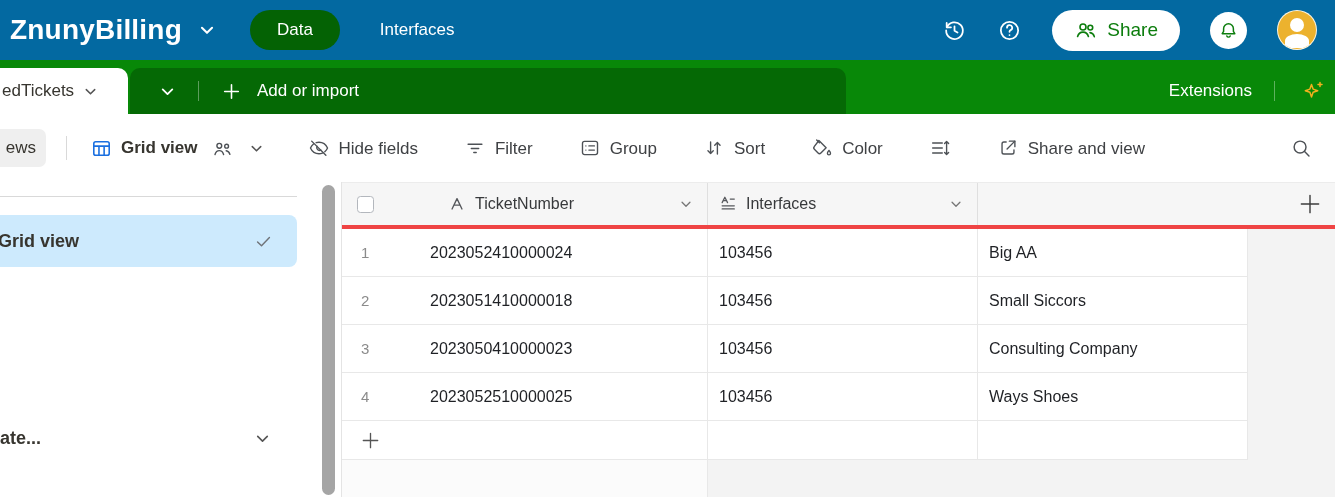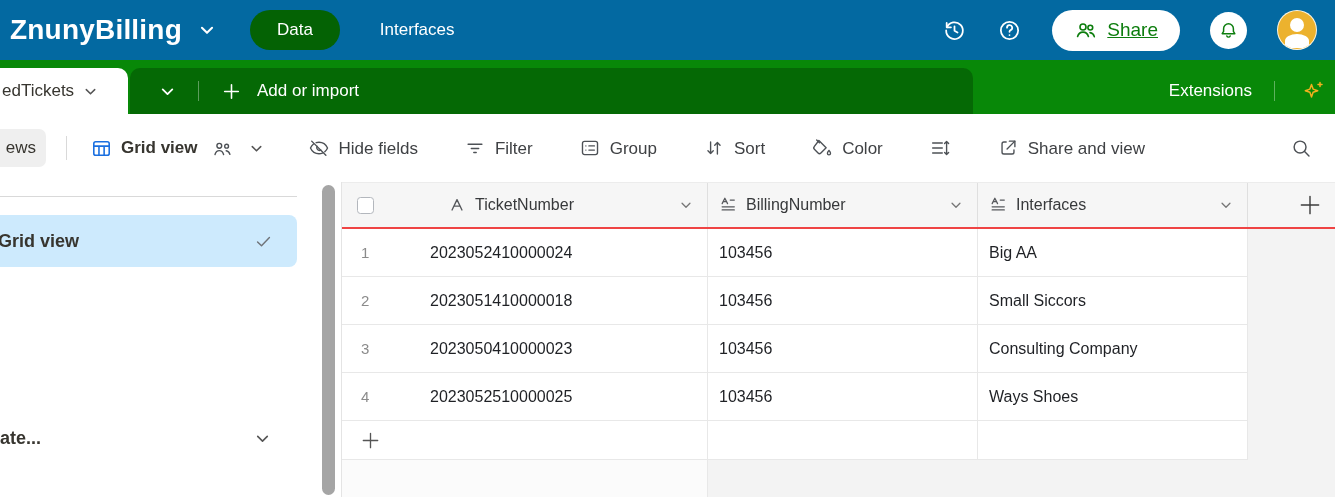--- a/index.html
+++ b/index.html
@@ -11,37 +11,37 @@
   .topbar { height:60px; background:#0369a1; display:flex; align-items:center;
     padding:0 18px 0 10px; color:#fff; }
   .app-title { font-size:28px; font-weight:700; letter-spacing:.2px; }
   .title-chev { margin-left:16px; color:#fff; }
   .nav { display:flex; align-items:center; margin-left:34px; gap:36px; }
   .nav-tab { font-size:17px; padding:10px 4px; cursor:default; white-space:nowrap; }
   .nav-tab.active { background:#046204; border-radius:22px; padding:10px 27px; }
   .top-right { margin-left:auto; display:flex; align-items:center; gap:30px; }
   .icon-btn { color:#fff; }
   .share-pill { background:#fff; color:#0c7d0d; height:41px; border-radius:21px;
-    display:flex; align-items:center; gap:9px; padding:0 22px; font-size:19px;text-decoration:underline; }
+    display:flex; align-items:center; gap:9px; padding:0 22px; font-size:19px; }
   .bell-circle { width:37px; height:37px; background:#fff; border-radius:50%;
     display:flex; align-items:center; justify-content:center; color:#0c7d0d; }
   .avatar { width:40px; height:40px; border-radius:50%; background:#ecb22e;
     border:1.5px solid rgba(255,255,255,.85); position:relative; overflow:hidden; }
   .avatar .head { position:absolute; left:50%; top:7px; transform:translateX(-50%);
     width:14px; height:14px; background:#fff; border-radius:50%; }
   .avatar .body { position:absolute; left:50%; top:23px; transform:translateX(-50%);
     width:24px; height:14px; background:#fff; border-radius:50% 50% 0 0; }
 
   
   .tabrow { height:54px; background:#088808; position:relative; }
   .table-tab { position:absolute; left:-42px; top:8px; bottom:0; width:170px; background:#fff;
     border-radius:10px 10px 0 0; display:flex; align-items:center; padding-left:44px;
     color:#37352f; font-size:17px; gap:9px; }
   .table-tab .chev { color:#555; }
-  .strip { position:absolute; left:130px; top:8px; bottom:0; width:843px; background:#056905;
+  .strip { position:absolute; left:130px; top:8px; bottom:0; width:716px; background:#056905;
     border-radius:10px 10px 0 0; display:flex; align-items:center; padding-left:29px; color:#fff; }
   .strip .vdiv { width:1px; height:20px; background:rgba(255,255,255,.35); margin:0 22px; }
   .strip .addlabel { font-size:17px; margin-left:15px; }
   .tabrow-right { position:absolute; right:10px; top:8px; bottom:0; display:flex;
     align-items:center; color:#fff; font-size:17px; }
   .tabrow-right .vdiv { width:1px; height:20px; background:rgba(255,255,255,.35); margin:0 22px; }
   .sparkle { margin-left:4px; color:#f2b01e; }
 
   
   .toolbar { height:68px; background:#fff; display:flex; align-items:center; }
@@ -73,21 +73,21 @@
   .create-row { position:absolute; top:246px; left:0; width:297px; display:flex;
     align-items:center; justify-content:space-between; padding-right:26px;
     font-size:18px; font-weight:700; color:#37352f; }
   .create-row .chev { color:#555; }
   .sb-scrollbar { position:absolute; right:6px; top:3px; bottom:2px; width:13px;
     background:#a5a5a5; border-radius:7px; }
 
   
   .gridarea { flex:1; background:#f3f3f3; border-left:1px solid #e4e4e4; }
   .ghead { display:flex; height:47px; background:#f6f6f6; border-top:1px solid #ececec;
-    border-bottom:2px solid #ef4444; color:#37393b; font-size:16px; }
+    border-bottom:4px solid #ef4444; color:#37393b; font-size:16px; }
   .hcell { display:flex; align-items:center; border-right:1px solid #dfdfdf; }
   .h1 { width:366px; padding-left:15px; }
   .h2, .h3 { width:270px; padding-left:11px; }
   .hadd { flex:1; border-right:none; justify-content:flex-end; padding-right:12px; color:#3c3c3c; }
   .checkbox { width:17px; height:17px; border:1.5px solid #b3b7bd; border-radius:3.5px;
     background:#fff; }
   .h1 .ficon { margin-left:74px; }
   .ficon { color:#56585c; }
   .hlabel { margin-left:9px; }
   .hchev { margin-left:auto; margin-right:14px; color:#777; }
@@ -324,34 +324,20 @@
               <path d="M4.5 15.5L10 4l5.5 11.5M6.6 11.2h6.8"></path>
             </svg>
         </span>
         <span class="hlabel">TicketNumber</span>
         <span class="hchev">
           <svg width="14" height="14" viewBox="0 0 16 16" fill="none" stroke="currentColor" stroke-width="1.5" stroke-linecap="round" stroke-linejoin="round">
               <path d="M3.5 6l4.5 4.5L12.5 6"></path>
             </svg>
         </span>
       </div>
-      <div class="hcell h2">
-        <span class="ficon">
-          <svg width="18" height="18" viewBox="0 0 20 20" fill="none" stroke="currentColor" stroke-width="1.4" stroke-linecap="round" stroke-linejoin="round">
-              <path d="M3.5 8.5L6.5 2.5L9.5 8.5M4.7 6.3h3.6"></path>
-              <path d="M12.5 4.5h4.5M3.5 12h13.5M3.5 15.5h13.5"></path>
-            </svg>
-        </span>
-        <span class="hlabel">BillingNumber</span>
-        <span class="hchev">
-          <svg width="14" height="14" viewBox="0 0 16 16" fill="none" stroke="currentColor" stroke-width="1.5" stroke-linecap="round" stroke-linejoin="round">
-              <path d="M3.5 6l4.5 4.5L12.5 6"></path>
-            </svg>
-        </span>
-      </div>
       <div class="hcell h3">
         <span class="ficon">
           <svg width="18" height="18" viewBox="0 0 20 20" fill="none" stroke="currentColor" stroke-width="1.4" stroke-linecap="round" stroke-linejoin="round">
               <path d="M3.5 8.5L6.5 2.5L9.5 8.5M4.7 6.3h3.6"></path>
               <path d="M12.5 4.5h4.5M3.5 12h13.5M3.5 15.5h13.5"></path>
             </svg>
         </span>
         <span class="hlabel">Interfaces</span>
         <span class="hchev">
           <svg width="14" height="14" viewBox="0 0 16 16" fill="none" stroke="currentColor" stroke-width="1.5" stroke-linecap="round" stroke-linejoin="round">

